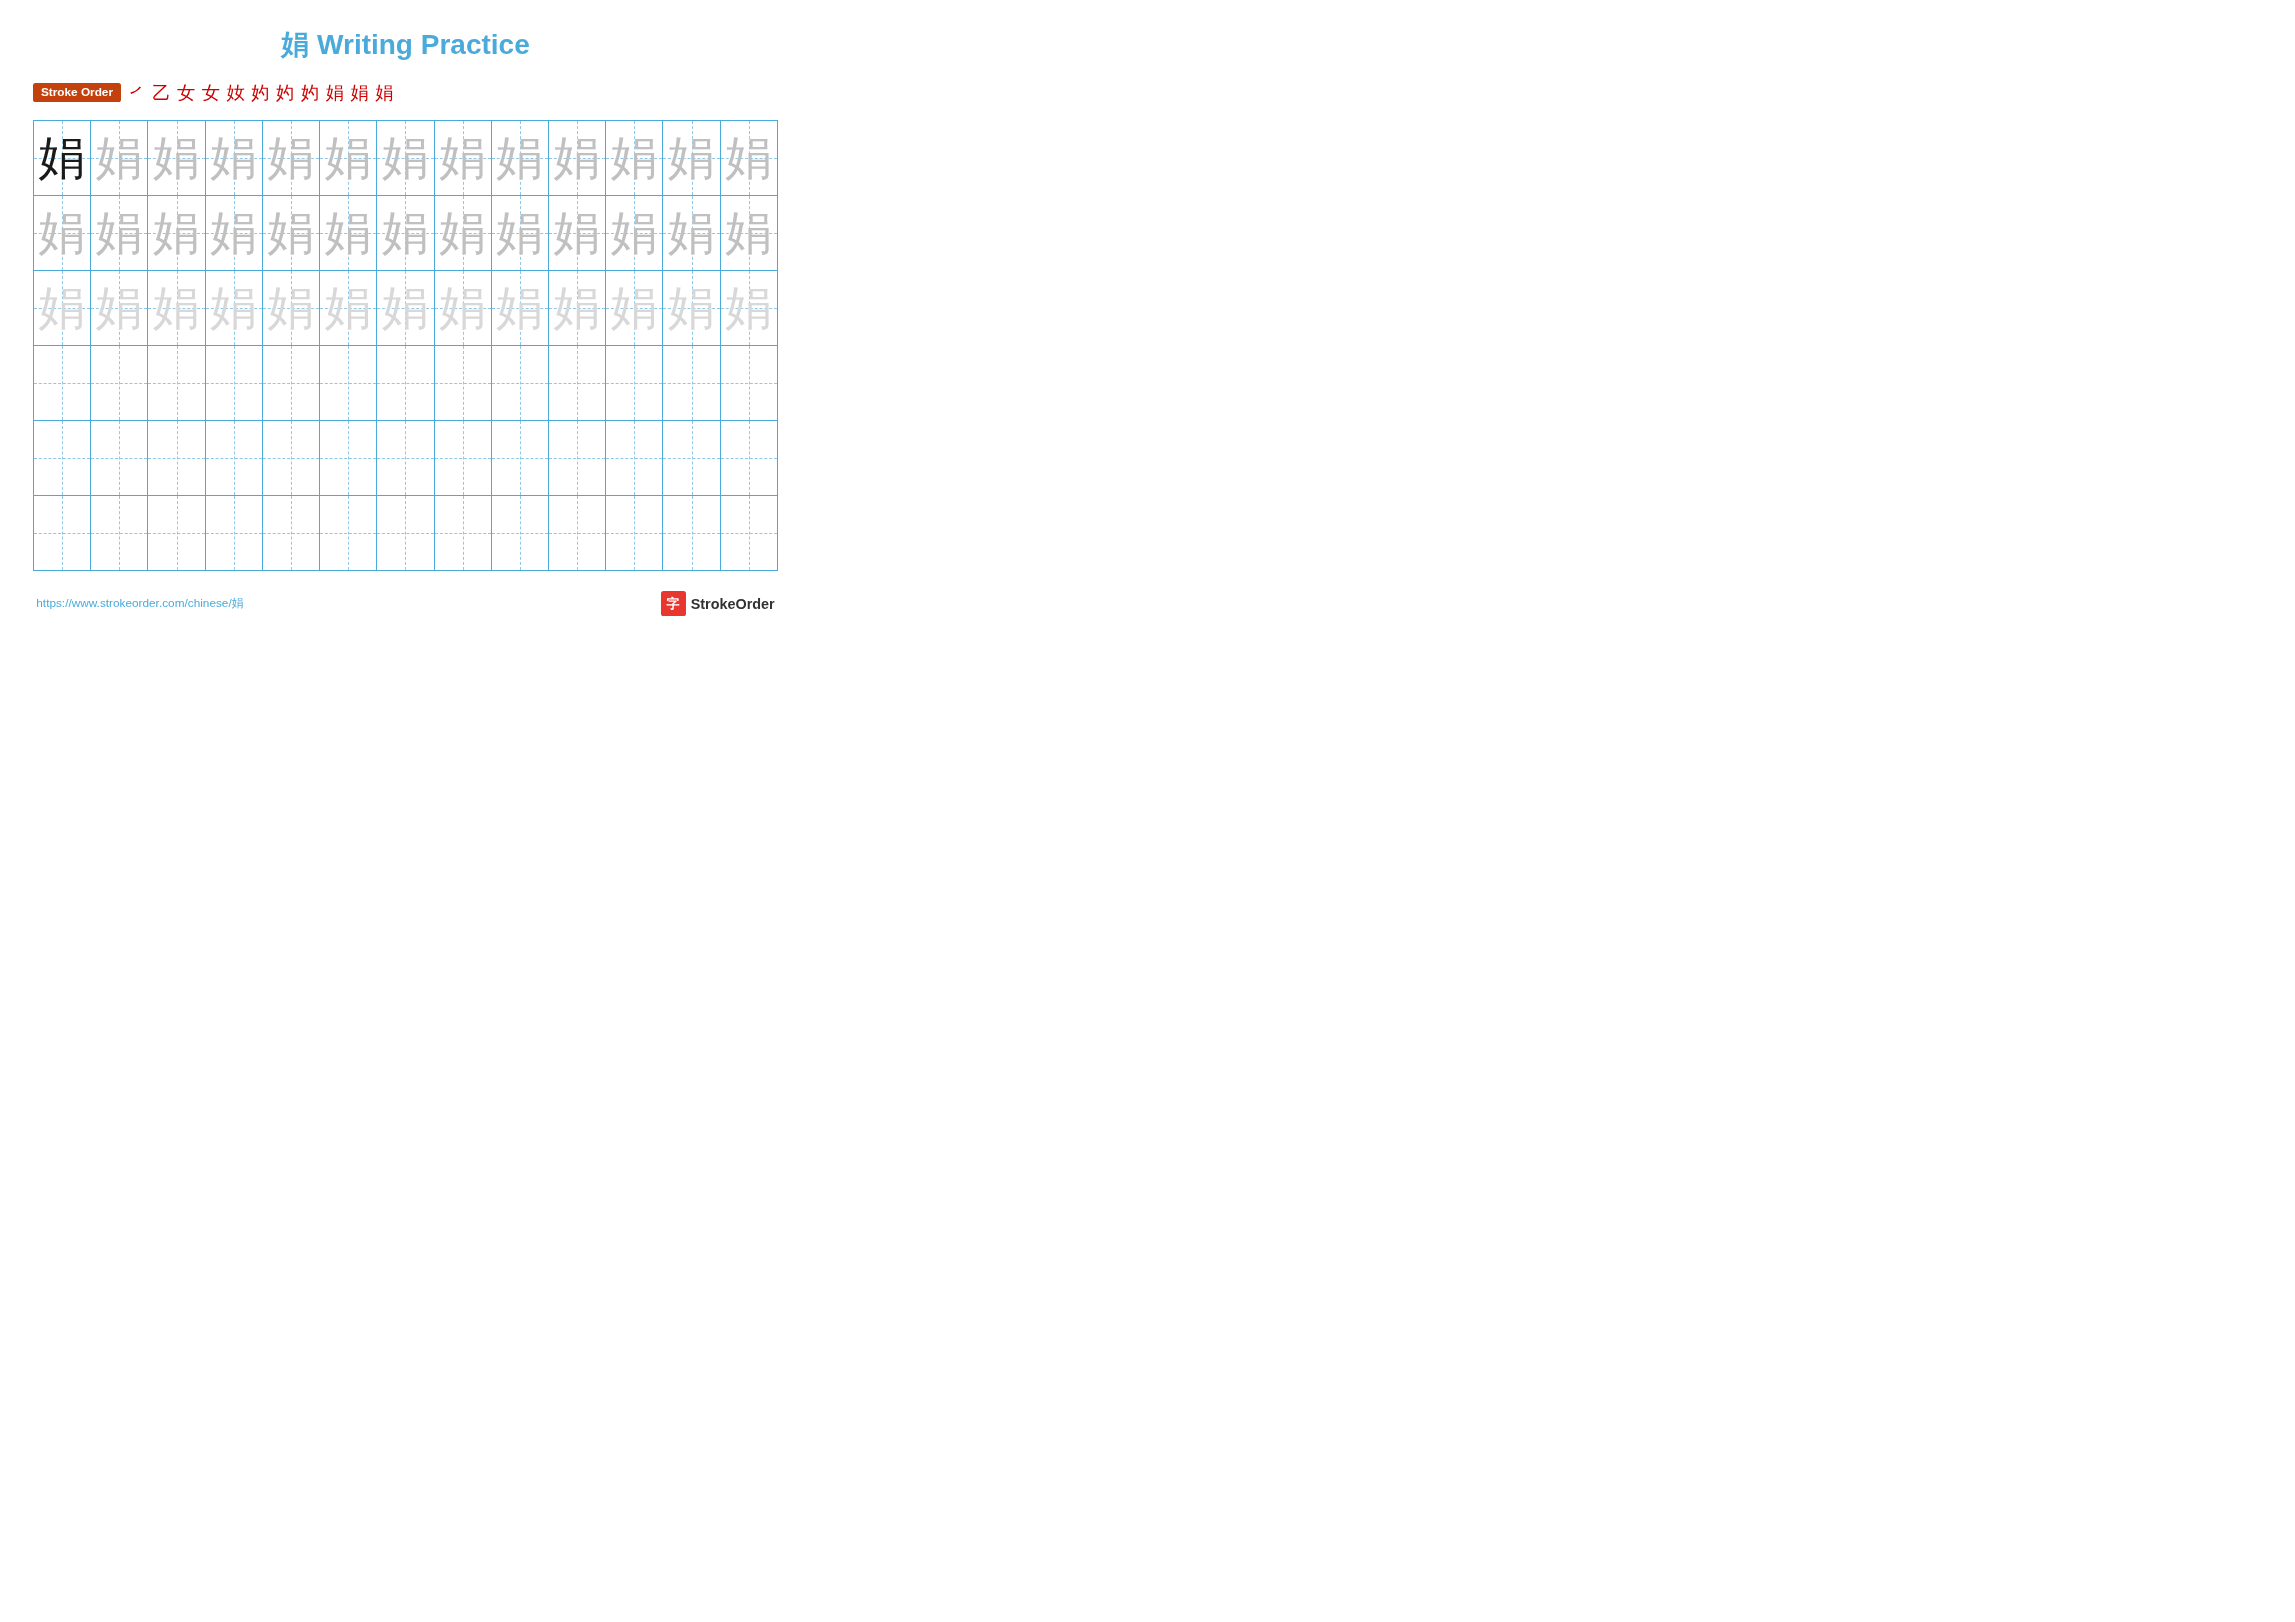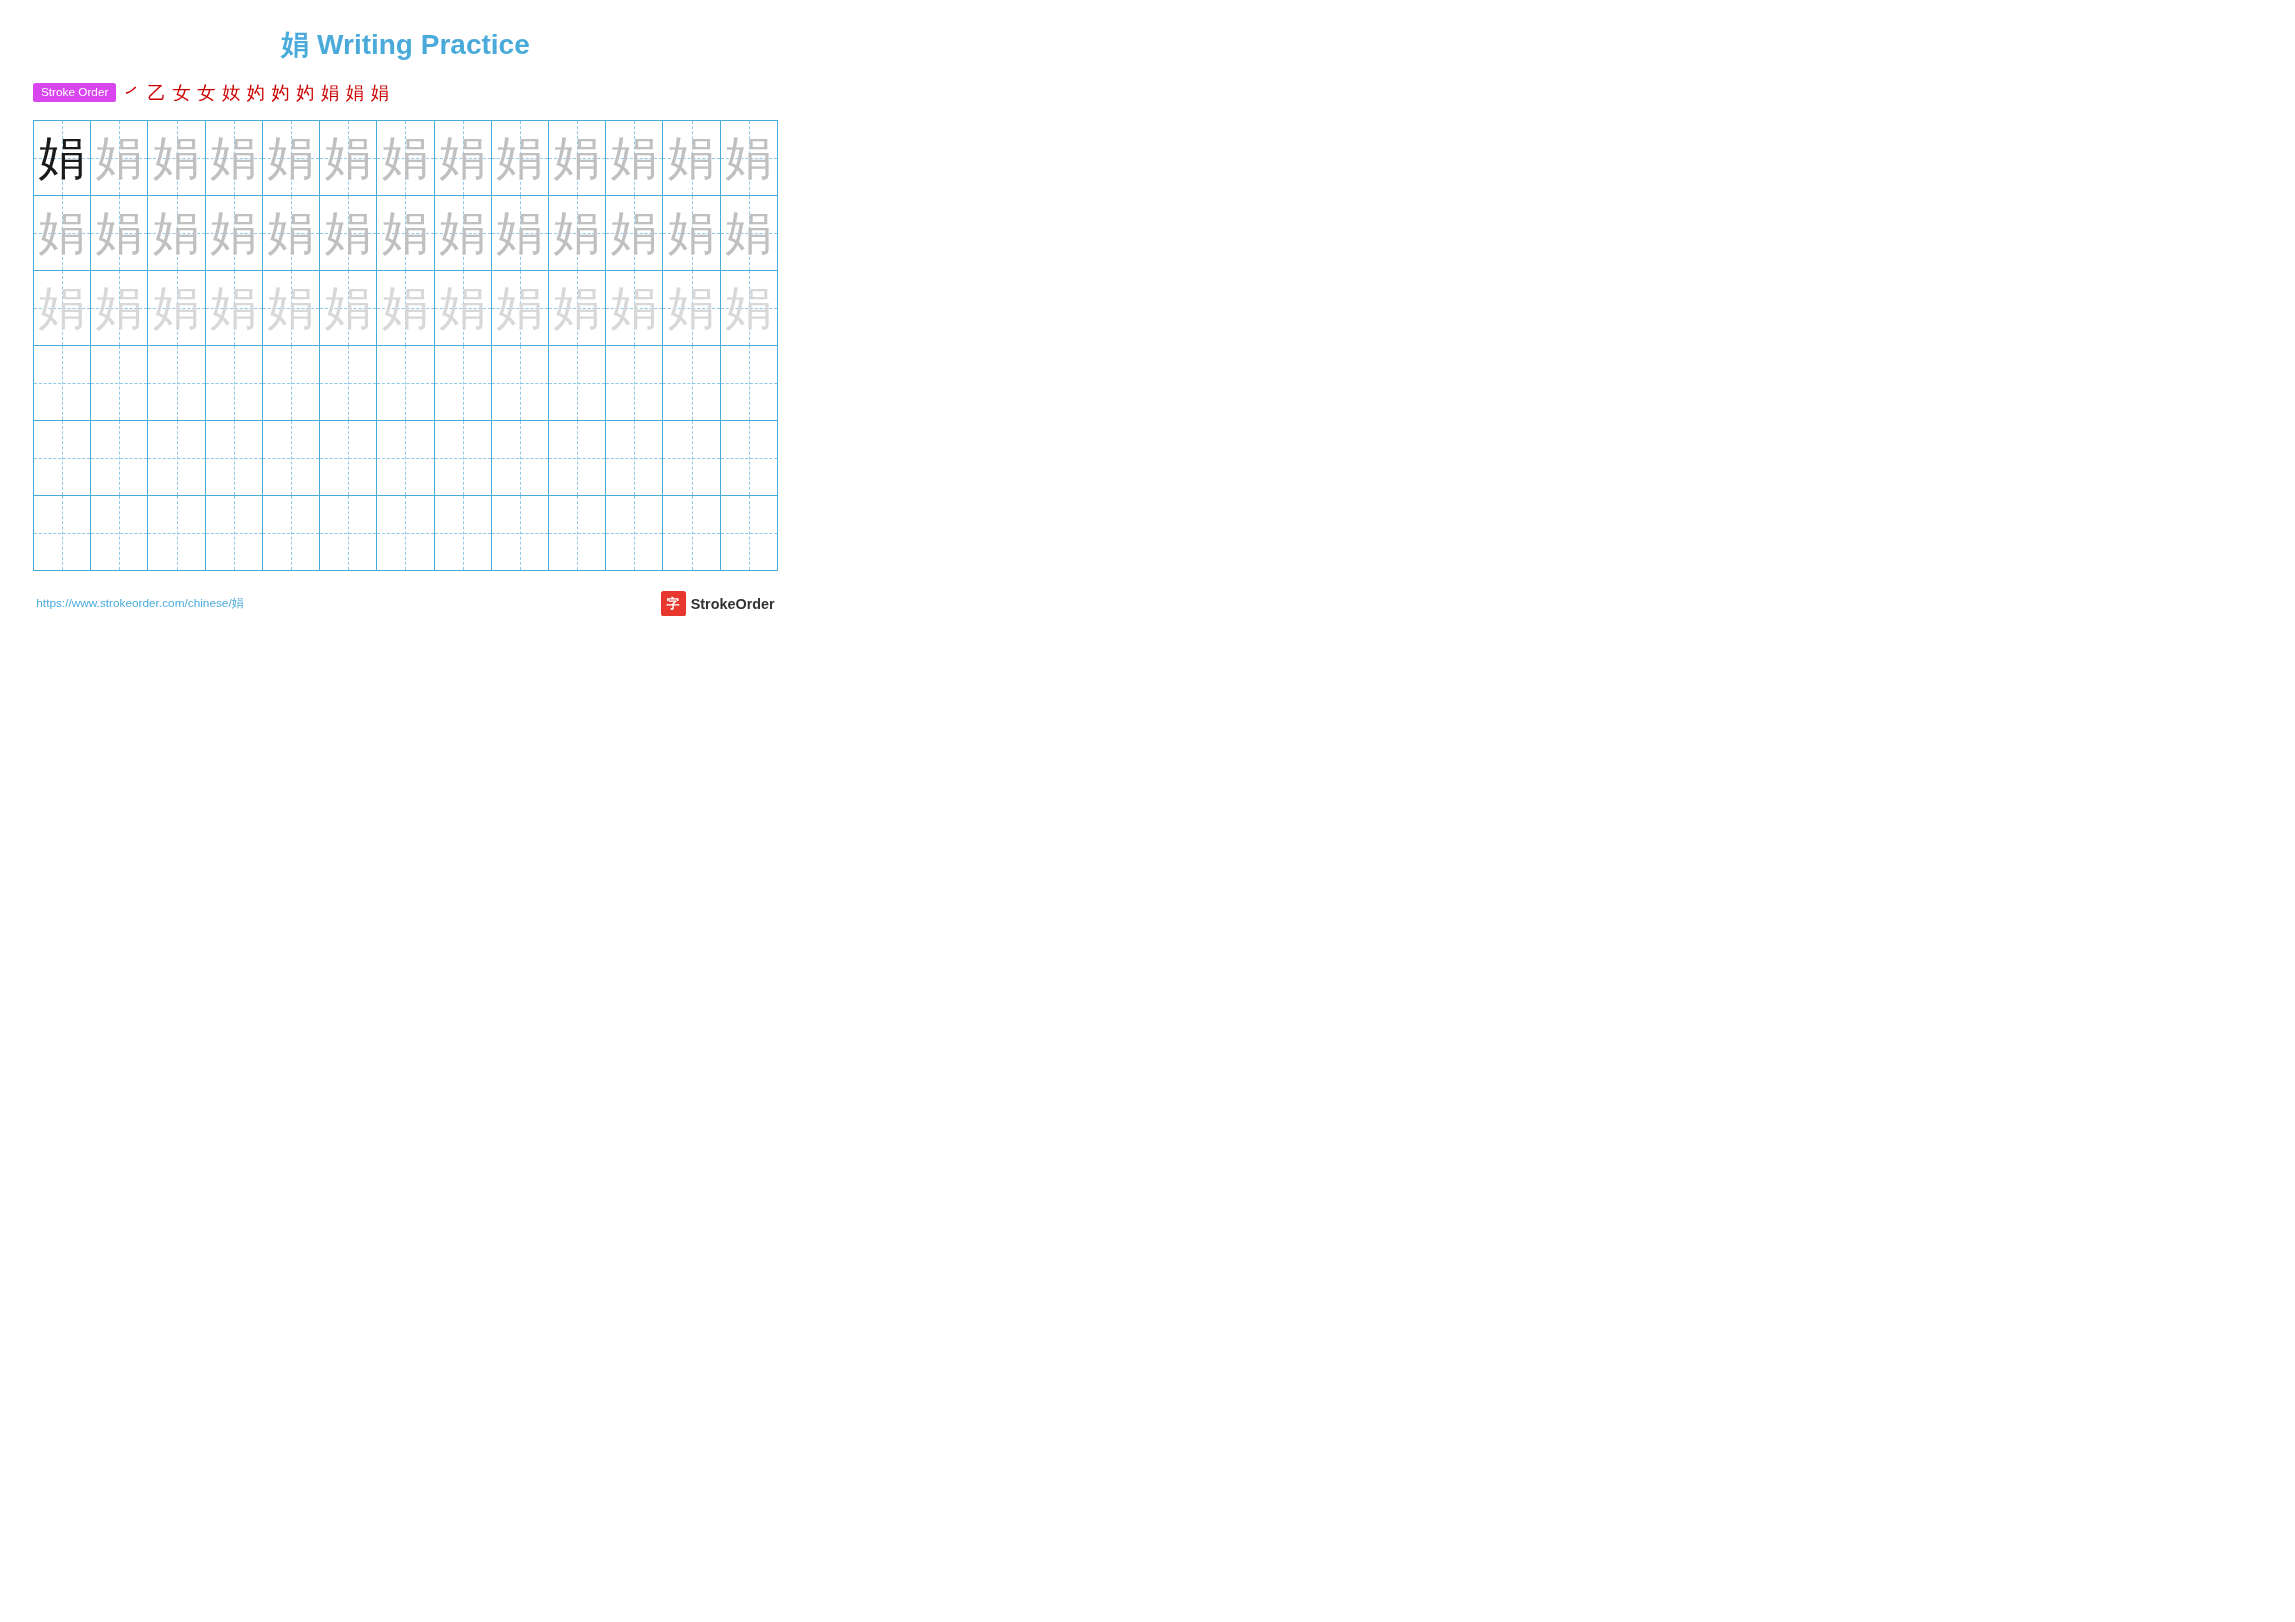--- a/index.html
+++ b/index.html
@@ -23,24 +23,24 @@
 
     .stroke-order-row {
       display: flex;
       align-items: center;
       gap: 6.5px;
       margin-bottom: 15.7px;
       flex-wrap: wrap;
     }
 
     .stroke-order-badge {
-      background: #d946ef;
+      background: #c2410c;
       color: white;
       font-size: 11.8px;
-      font-weight: normal;
+      font-weight: bold;
       padding: 2.6px 7.9px;
       border-radius: 2.6px;
       white-space: nowrap;
     }
 
     .stroke-step {
       font-size: 18.3px;
       color: #cc0000;
       font-family: "SimSun", "STSong", serif;
     }

